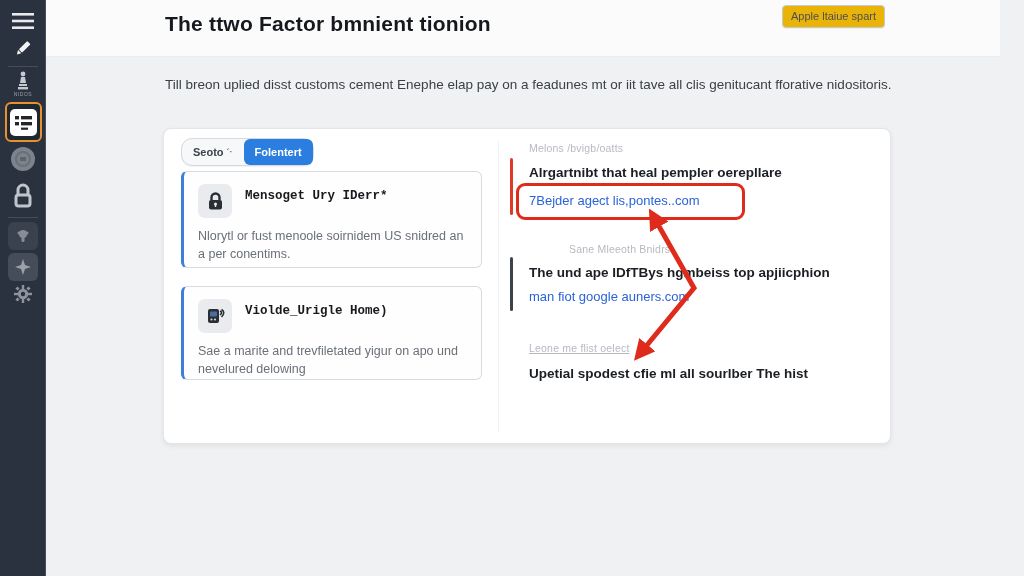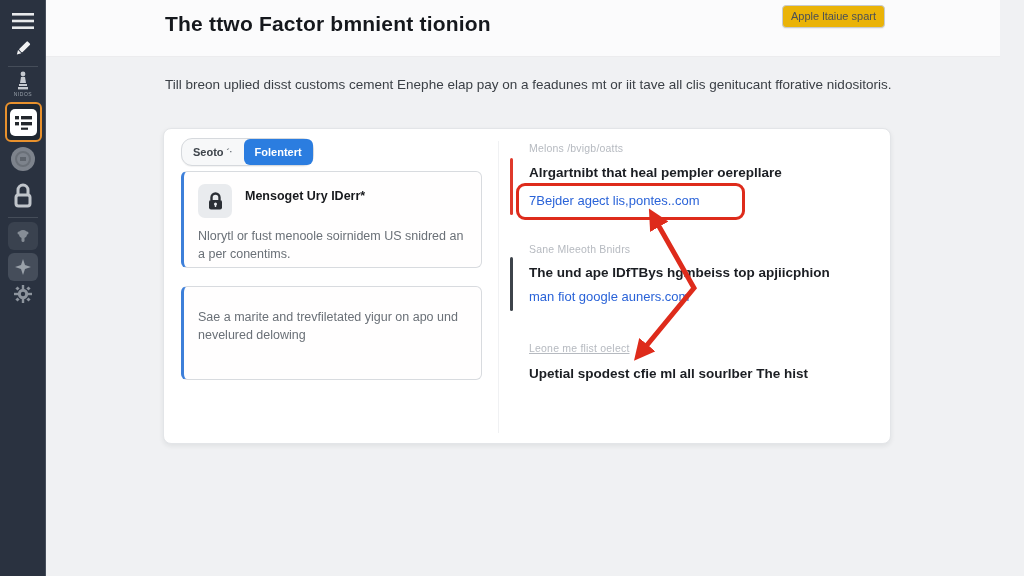--- a/index.html
+++ b/index.html
@@ -52,21 +52,21 @@
   .tab.inactive { color:#3e444b; }
   .tab.active { background:#2b7de0; color:#ffffff; border-radius:6px; }
   .tab-mark { font-size:9px; color:#6b7178; }
 
   
   .opt { position:absolute; left:17px; width:301px; background:#fffefe;
     border:1px solid #d8dbdf; border-left:3px solid #3d7fd9; border-radius:6px;
     padding:12px 14px 10px 14px; cursor:pointer; }
   .opt-1 { top:42px; height:97px; }
   .opt-2 { top:157px; height:94px; }
-  .opt-head { display:flex; align-items:flex-start; gap:13px; }
+  .opt-head { display:flex; align-items:flex-start; gap:13px;font-family:Liberation Mono, monospace; }
   .opt-icon { width:34px; height:34px; background:#e9ebee; border-radius:7px;
     display:flex; align-items:center; justify-content:center; flex:0 0 auto; }
   .opt-title { font-size:12.5px; font-weight:bold; color:#17191d; padding-top:5px; }
   .opt-body { margin-top:9px; font-size:12.5px; line-height:1.45; color:#6a7077; }
 
   
   .step-label { position:absolute; left:365px; font-size:10.5px; color:#b6bac0;
     letter-spacing:.2px; }
   .step-label.underlined { text-decoration:underline; }
   .step-heading { position:absolute; left:365px; font-size:13.5px;
@@ -211,30 +211,43 @@
           <circle cx="8.5" cy="12" r="1.5" fill="#e9ebee"></circle>
           <rect x="7.8" y="12" width="1.4" height="3" fill="#e9ebee"></rect>
         </svg>
       </div>
       <div class="opt-title">Mensoget Ury IDerr*</div>
     </div>
     <div class="opt-body">Nlorytl or fust menoole soirnidem US snidred an a per conentims.</div>
   </div>
 
   <div class="opt opt-2">
+    <div class="opt-head">
+      <div class="opt-icon">
+        <svg width="20" height="18" viewBox="0 0 20 18">
+          <rect x="3" y="2" width="11" height="14" rx="2" fill="#2b2f35"></rect>
+          <rect x="5" y="4.5" width="7" height="5" rx="1" fill="#4a6f9e"></rect>
+          <circle cx="6.5" cy="12.5" r="1.1" fill="#cfd4da"></circle>
+          <circle cx="10" cy="12.5" r="1.1" fill="#cfd4da"></circle>
+          <path d="M15 4 q3 1.5 0 4" fill="none" stroke="#2b2f35" stroke-width="1.6"></path>
+          <path d="M16.5 2.5 q4.5 2.8 0 7.5" fill="none" stroke="#2b2f35" stroke-width="1.6"></path>
+        </svg>
+      </div>
+      <div class="opt-title">Violde_Urigle Home)</div>
+    </div>
     <div class="opt-body">Sae a marite and trevfiletated yigur on apo und nevelured delowing</div>
   </div>
 
   <div class="vbar vbar-red"></div>
   <div class="step-label" style="top:13px;">Melons /bvigb/oatts</div>
   <div class="step-heading" style="top:36px;">Alrgartnibt that heal pempler oerepllare</div>
   <div class="step-link" style="top:64px;">7Bejder agect lis,pontes..com</div>
 
   <div class="vbar vbar-dark"></div>
-  <div class="step-label" style="top:114px;">Sane Mleeoth Bnidrs</div>
+  <div class="step-label" style="top:114px;margin-left:40px;">Sane Mleeoth Bnidrs</div>
   <div class="step-heading" style="top:136px;">The und ape IDfTBys hgmbeiss top apjiicphion</div>
   <div class="step-link" style="top:160px;">man fiot google auners.com</div>
 
   <div class="step-label underlined" style="top:213px;">Leone me flist oelect</div>
   <div class="step-heading" style="top:237px;">Upetial spodest cfie ml all sourlber The hist</div>
 </div>
 
 <div class="anno-box"></div>
 <svg class="anno-svg" viewBox="0 0 1024 576">
   <defs>

